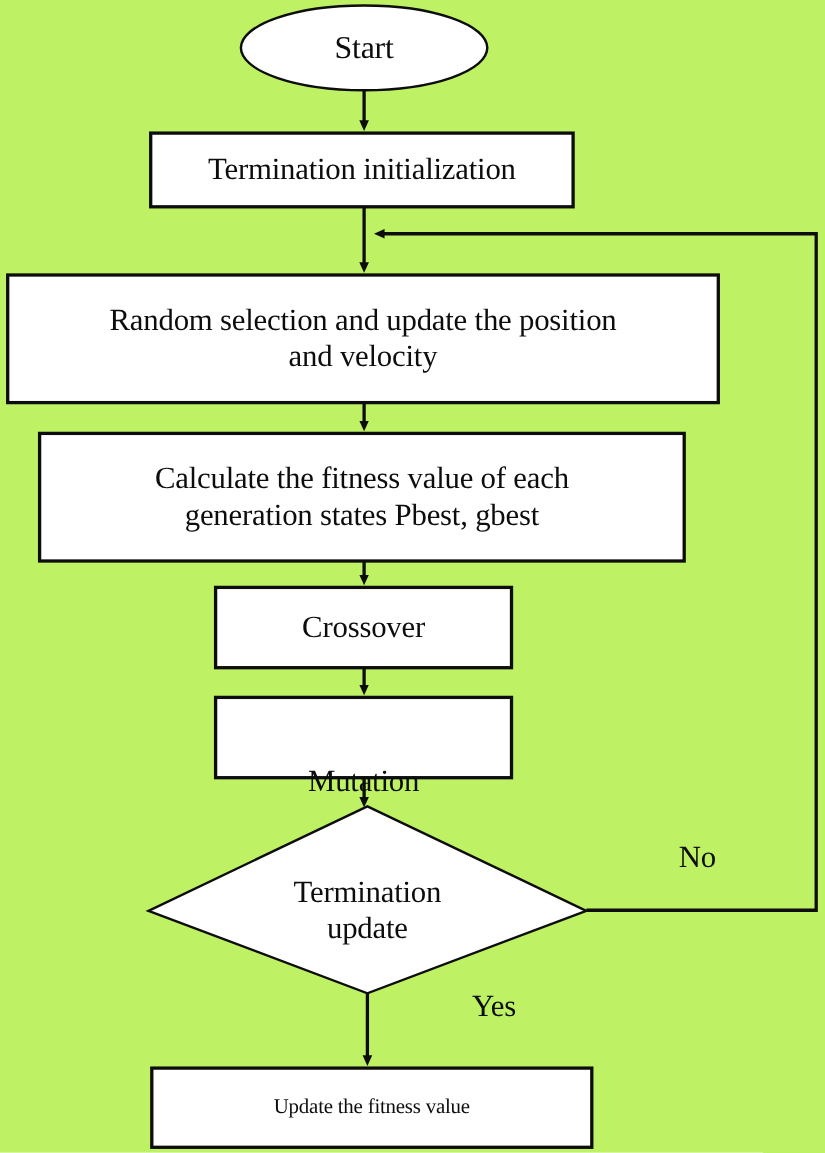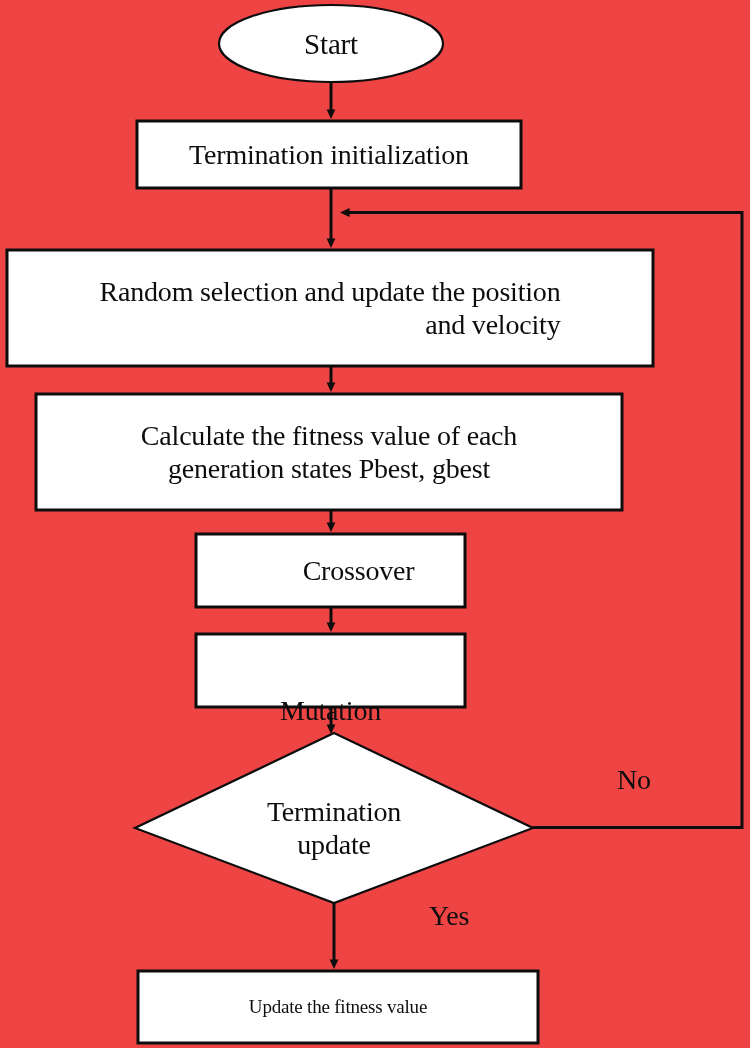--- a/index.html
+++ b/index.html
@@ -5,21 +5,21 @@
 <style>
   html, body {
     margin: 0;
     padding: 0;
     background: #ffffff;
   }
   #canvas {
     position: relative;
     width: 750px;
     height: 1048px;
-    background: #ef4444;
+    background: #bef264;
     overflow: hidden;
     font-family: "Liberation Serif", "DejaVu Serif", serif;
     color: #0d0d0d;
   }
   #flow-svg {
     position: absolute;
     left: 0;
     top: 0;
     width: 750px;
     height: 1048px;
@@ -37,23 +37,23 @@
     white-space: pre-line;
   }
   .edge-label {
     position: absolute;
     color: #0d0d0d;
     letter-spacing: -0.2px;
     pointer-events: none;
   }
   .lbl-start      { left: 218px; top: 5px;   width: 226px; height: 78px;  font-size: 29px; }
   .lbl-popinit    { left: 137px; top: 121px; width: 384px; height: 67px;  font-size: 28px; }
-  .lbl-randsel    { left: 7px;   top: 250px; width: 646px; height: 116px; font-size: 28px; text-align: right; }
+  .lbl-randsel    { left: 7px;   top: 250px; width: 646px; height: 116px; font-size: 28px; }
   .lbl-calcfit    { left: 36px;  top: 394px; width: 586px; height: 116px; font-size: 28px; }
-  .lbl-crossover  { left: 196px; top: 534px; width: 269px; height: 73px;  font-size: 28px; margin-left: 28px; }
+  .lbl-crossover  { left: 196px; top: 534px; width: 269px; height: 73px;  font-size: 28px; }
   .lbl-mutation   { left: 196px; top: 634px; width: 269px; height: 73px;  font-size: 28px; margin-top: 40px; }
   .lbl-termcheck  { left: 205px; top: 775px; width: 258px; height: 106px; font-size: 28px; }
   .lbl-updatefit  { left: 138px; top: 971px; width: 400px; height: 72px;  font-size: 19px; }
   .lbl-no         { left: 604px; top: 764px; font-size: 28px; margin-left: 13px; }
   .lbl-yes        { left: 417px; top: 900px; font-size: 28px; margin-left: 12px; }
 </style>
 </head>
 <body>
 
 <div id="canvas">

